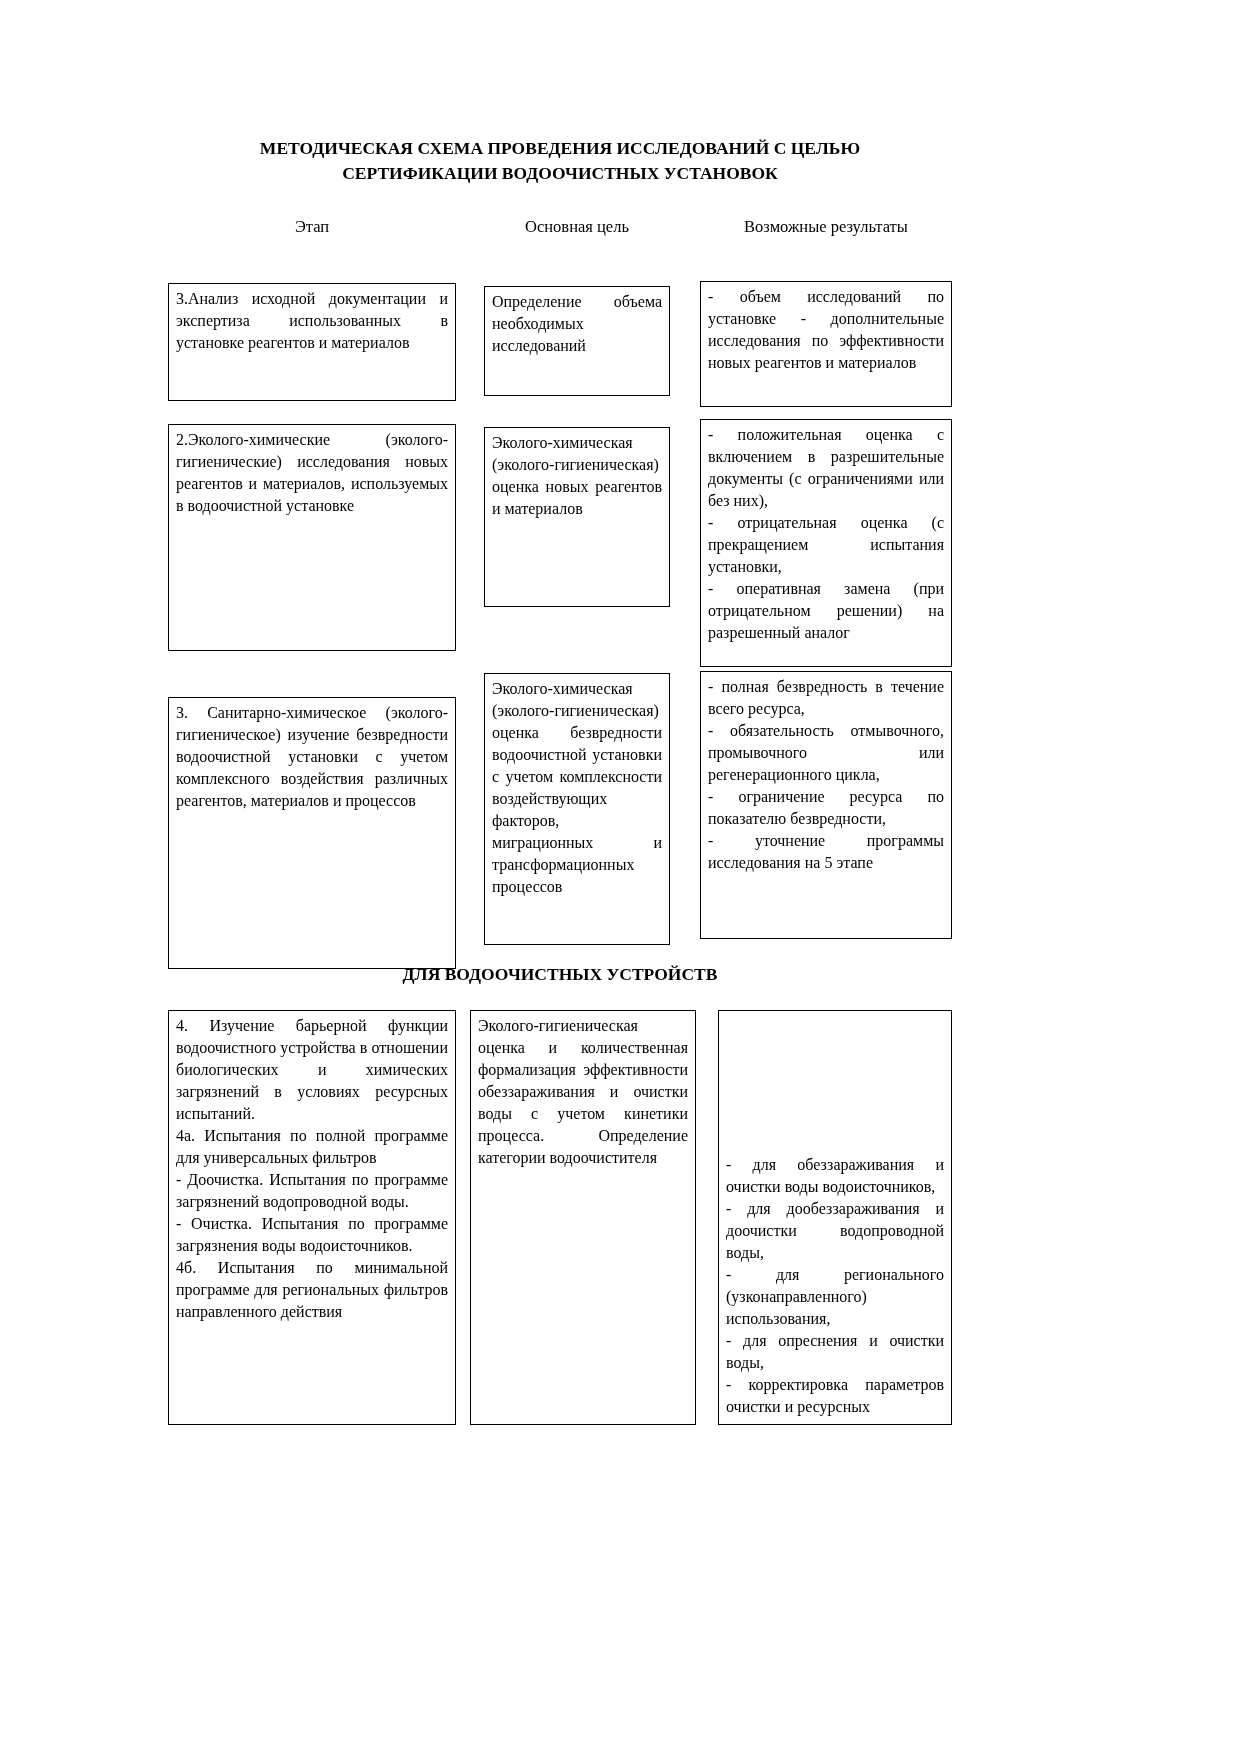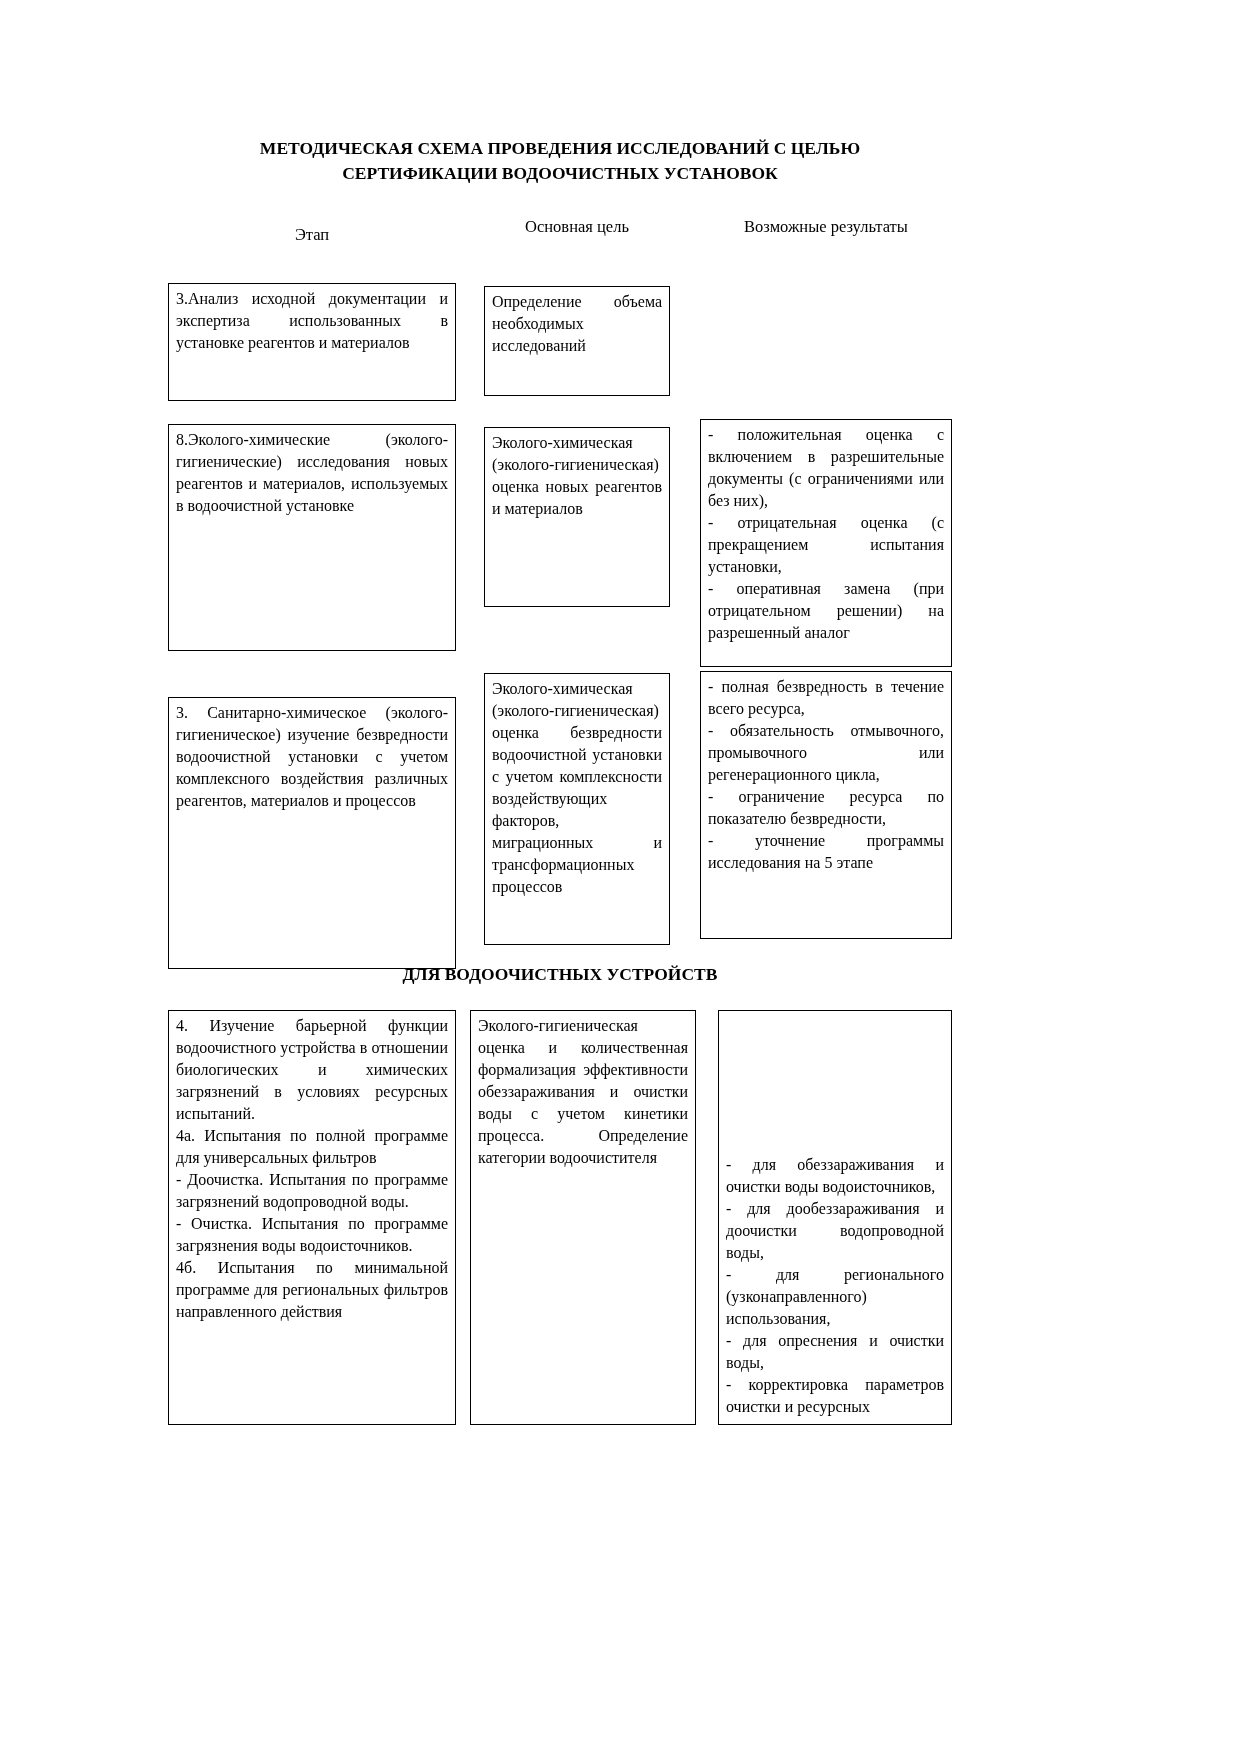--- a/index.html
+++ b/index.html
@@ -52,33 +52,36 @@
   }
 </style>
 </head>
 <body>
 
 <div class="page">
 
   <div class="abs title" style="left:168px; top:136px; width:784px;">МЕТОДИЧЕСКАЯ СХЕМА ПРОВЕДЕНИЯ ИССЛЕДОВАНИЙ С ЦЕЛЬЮ
 СЕРТИФИКАЦИИ ВОДООЧИСТНЫХ УСТАНОВОК</div>
 
-  <div class="abs colhead" style="left:168px; top:216px; width:288px;margin-top:8px;">Этап</div>
+  <div class="abs colhead" style="left:168px; top:216px; width:288px;">Этап</div>
   <div class="abs colhead" style="left:484px; top:216px; width:186px;">Основная цель</div>
   <div class="abs colhead" style="left:700px; top:216px; width:252px;">Возможные результаты</div>
 
   <div class="box" style="left:168px; top:283px; width:288px; height:118px;">
     <div class="box-text">3.Анализ исходной документации и экспертиза использованных в установке реагентов и материалов</div>
   </div>
   <div class="box" style="left:484px; top:286px; width:186px; height:110px;">
     <div class="box-text">Определение объема необходимых исследований</div>
   </div>
+  <div class="box" style="left:700px; top:281px; width:252px; height:126px;">
+    <div class="box-text">- объем исследований по установке - дополнительные исследования по эффективности новых реагентов и материалов</div>
+  </div>
 
   <div class="box" style="left:168px; top:424px; width:288px; height:227px;">
-    <div class="box-text">8.Эколого-химические (эколого-гигиенические) исследования новых реагентов и материалов, используемых в водоочистной установке</div>
+    <div class="box-text">2.Эколого-химические (эколого-гигиенические) исследования новых реагентов и материалов, используемых в водоочистной установке</div>
   </div>
   <div class="box" style="left:484px; top:427px; width:186px; height:180px;">
     <div class="box-text">Эколого-химическая (эколого-гигиеническая) оценка новых реагентов и материалов</div>
   </div>
   <div class="box" style="left:700px; top:419px; width:252px; height:248px;">
     <div class="box-text">- положительная оценка с включением в разрешительные документы (с ограничениями или без них),
 - отрицательная оценка (с прекращением испытания установки,
 - оперативная замена (при отрицательном решении) на разрешенный аналог</div>
   </div>
 

